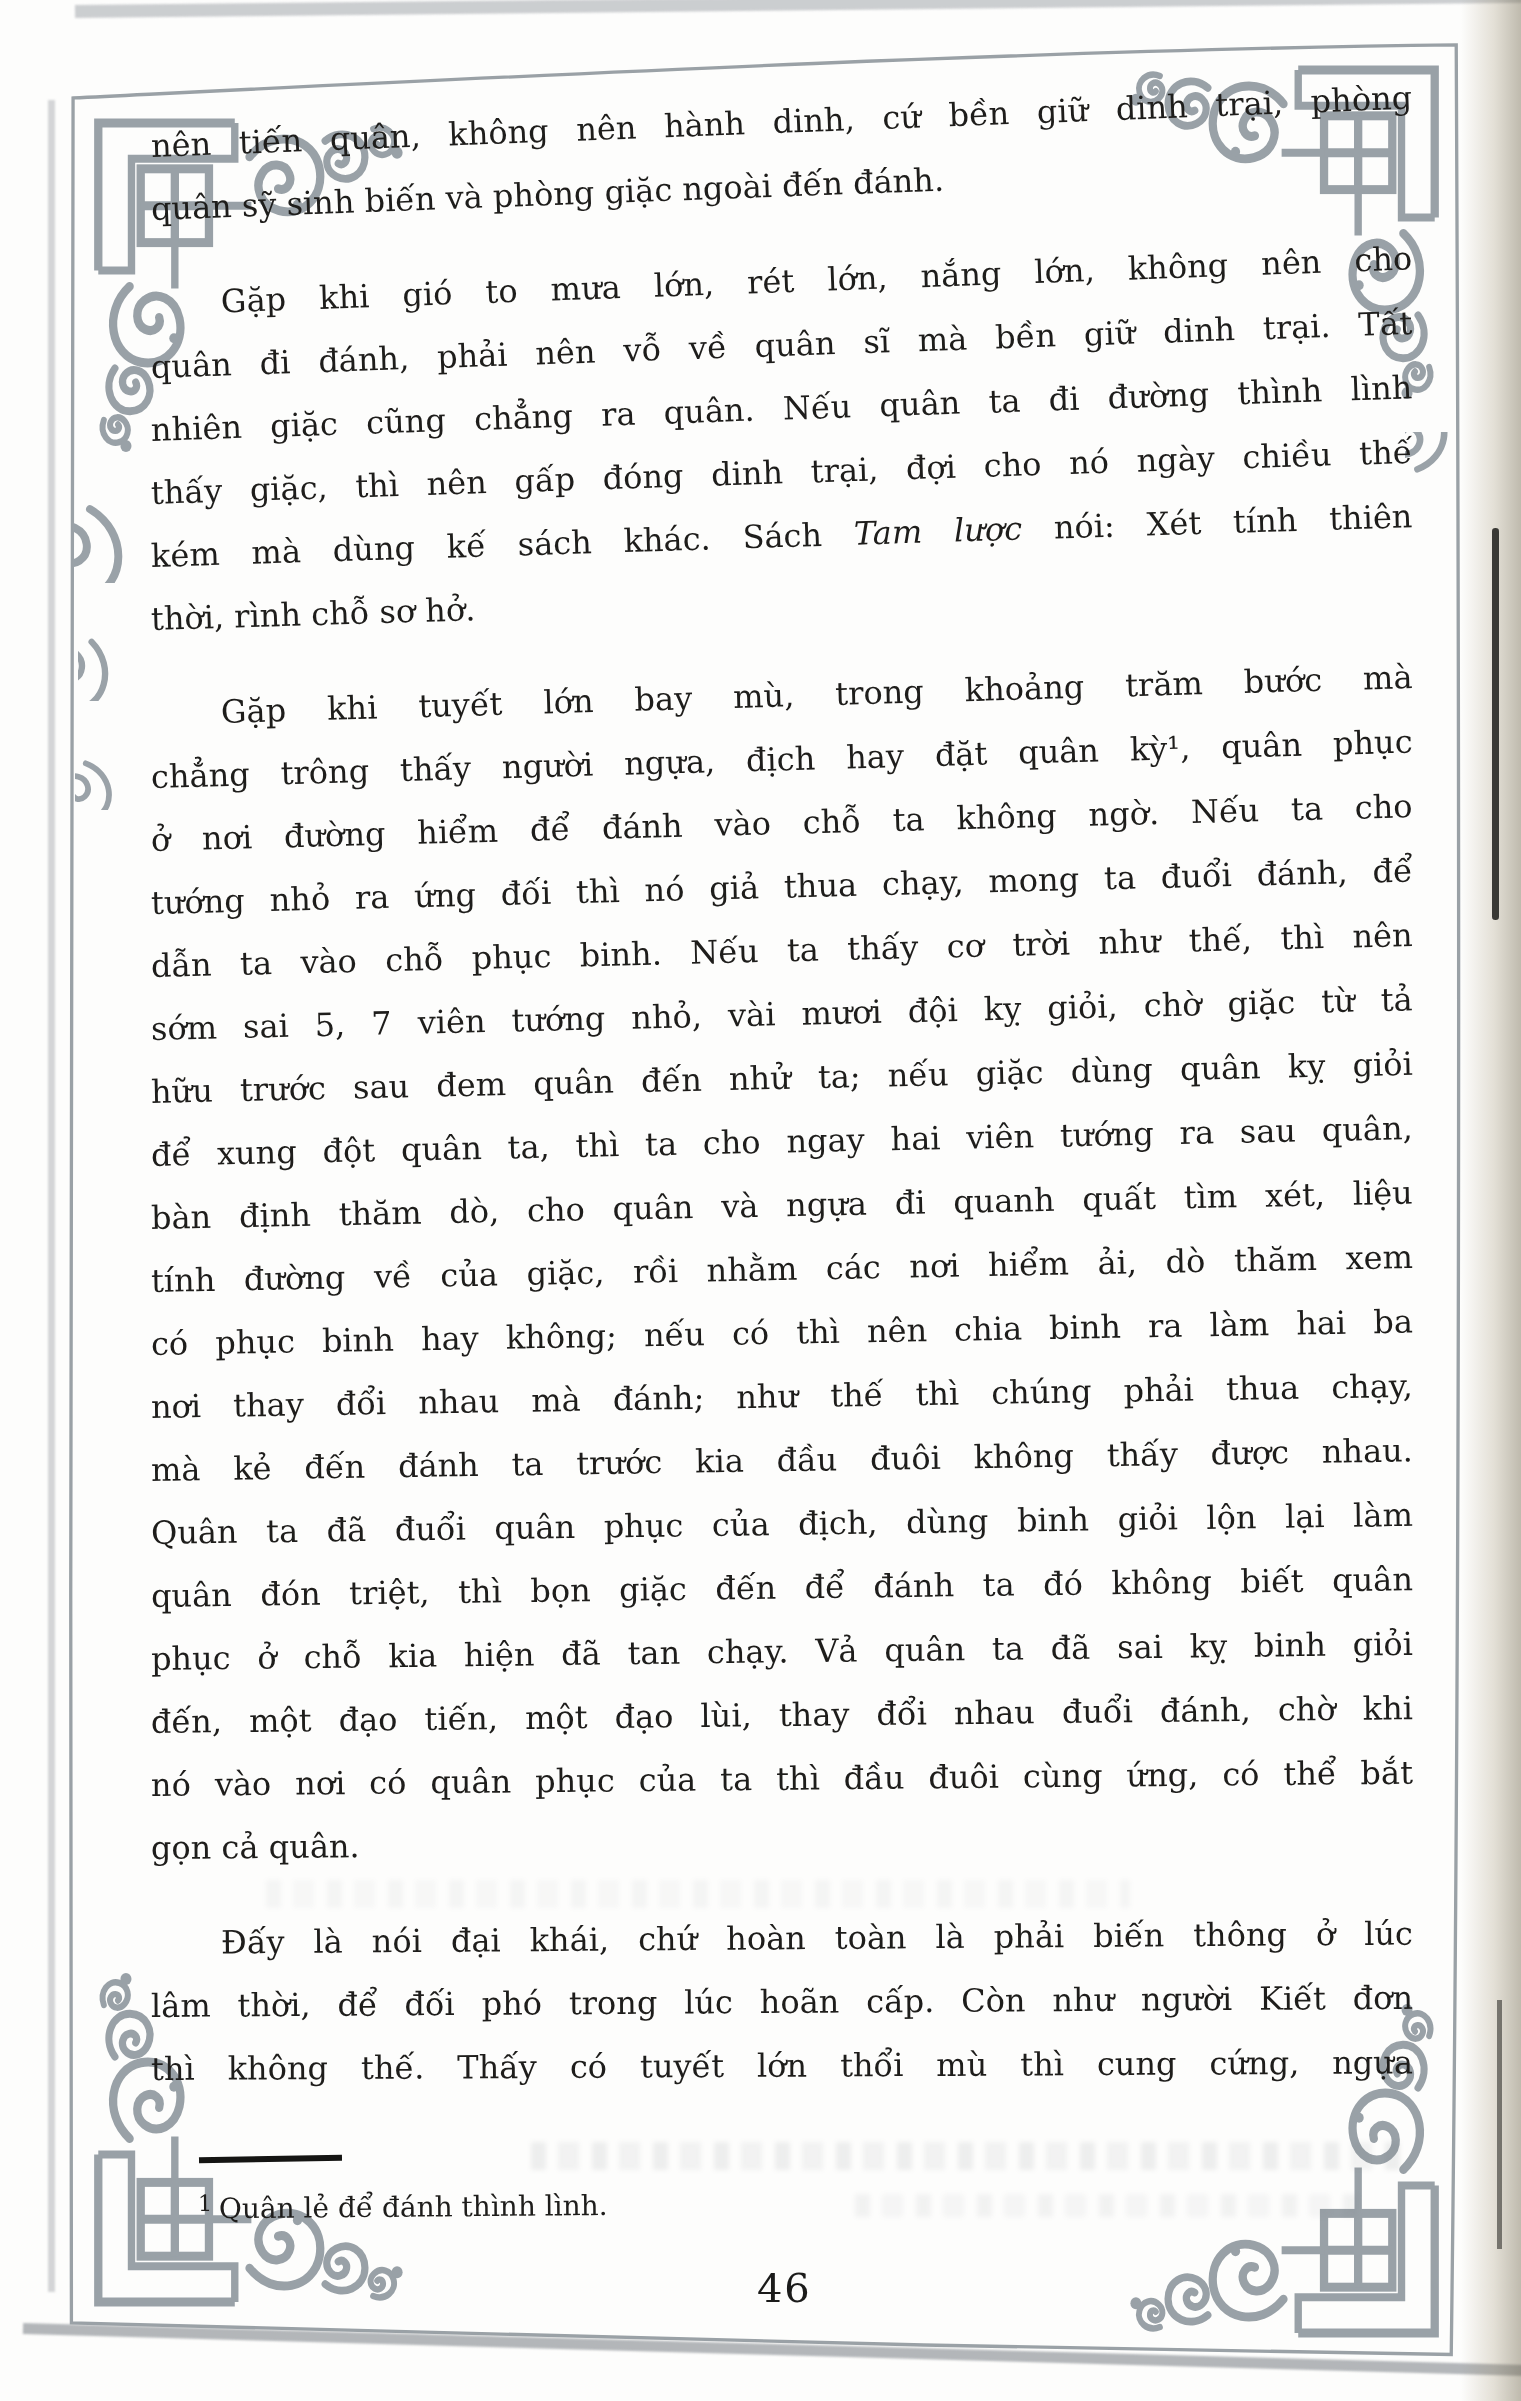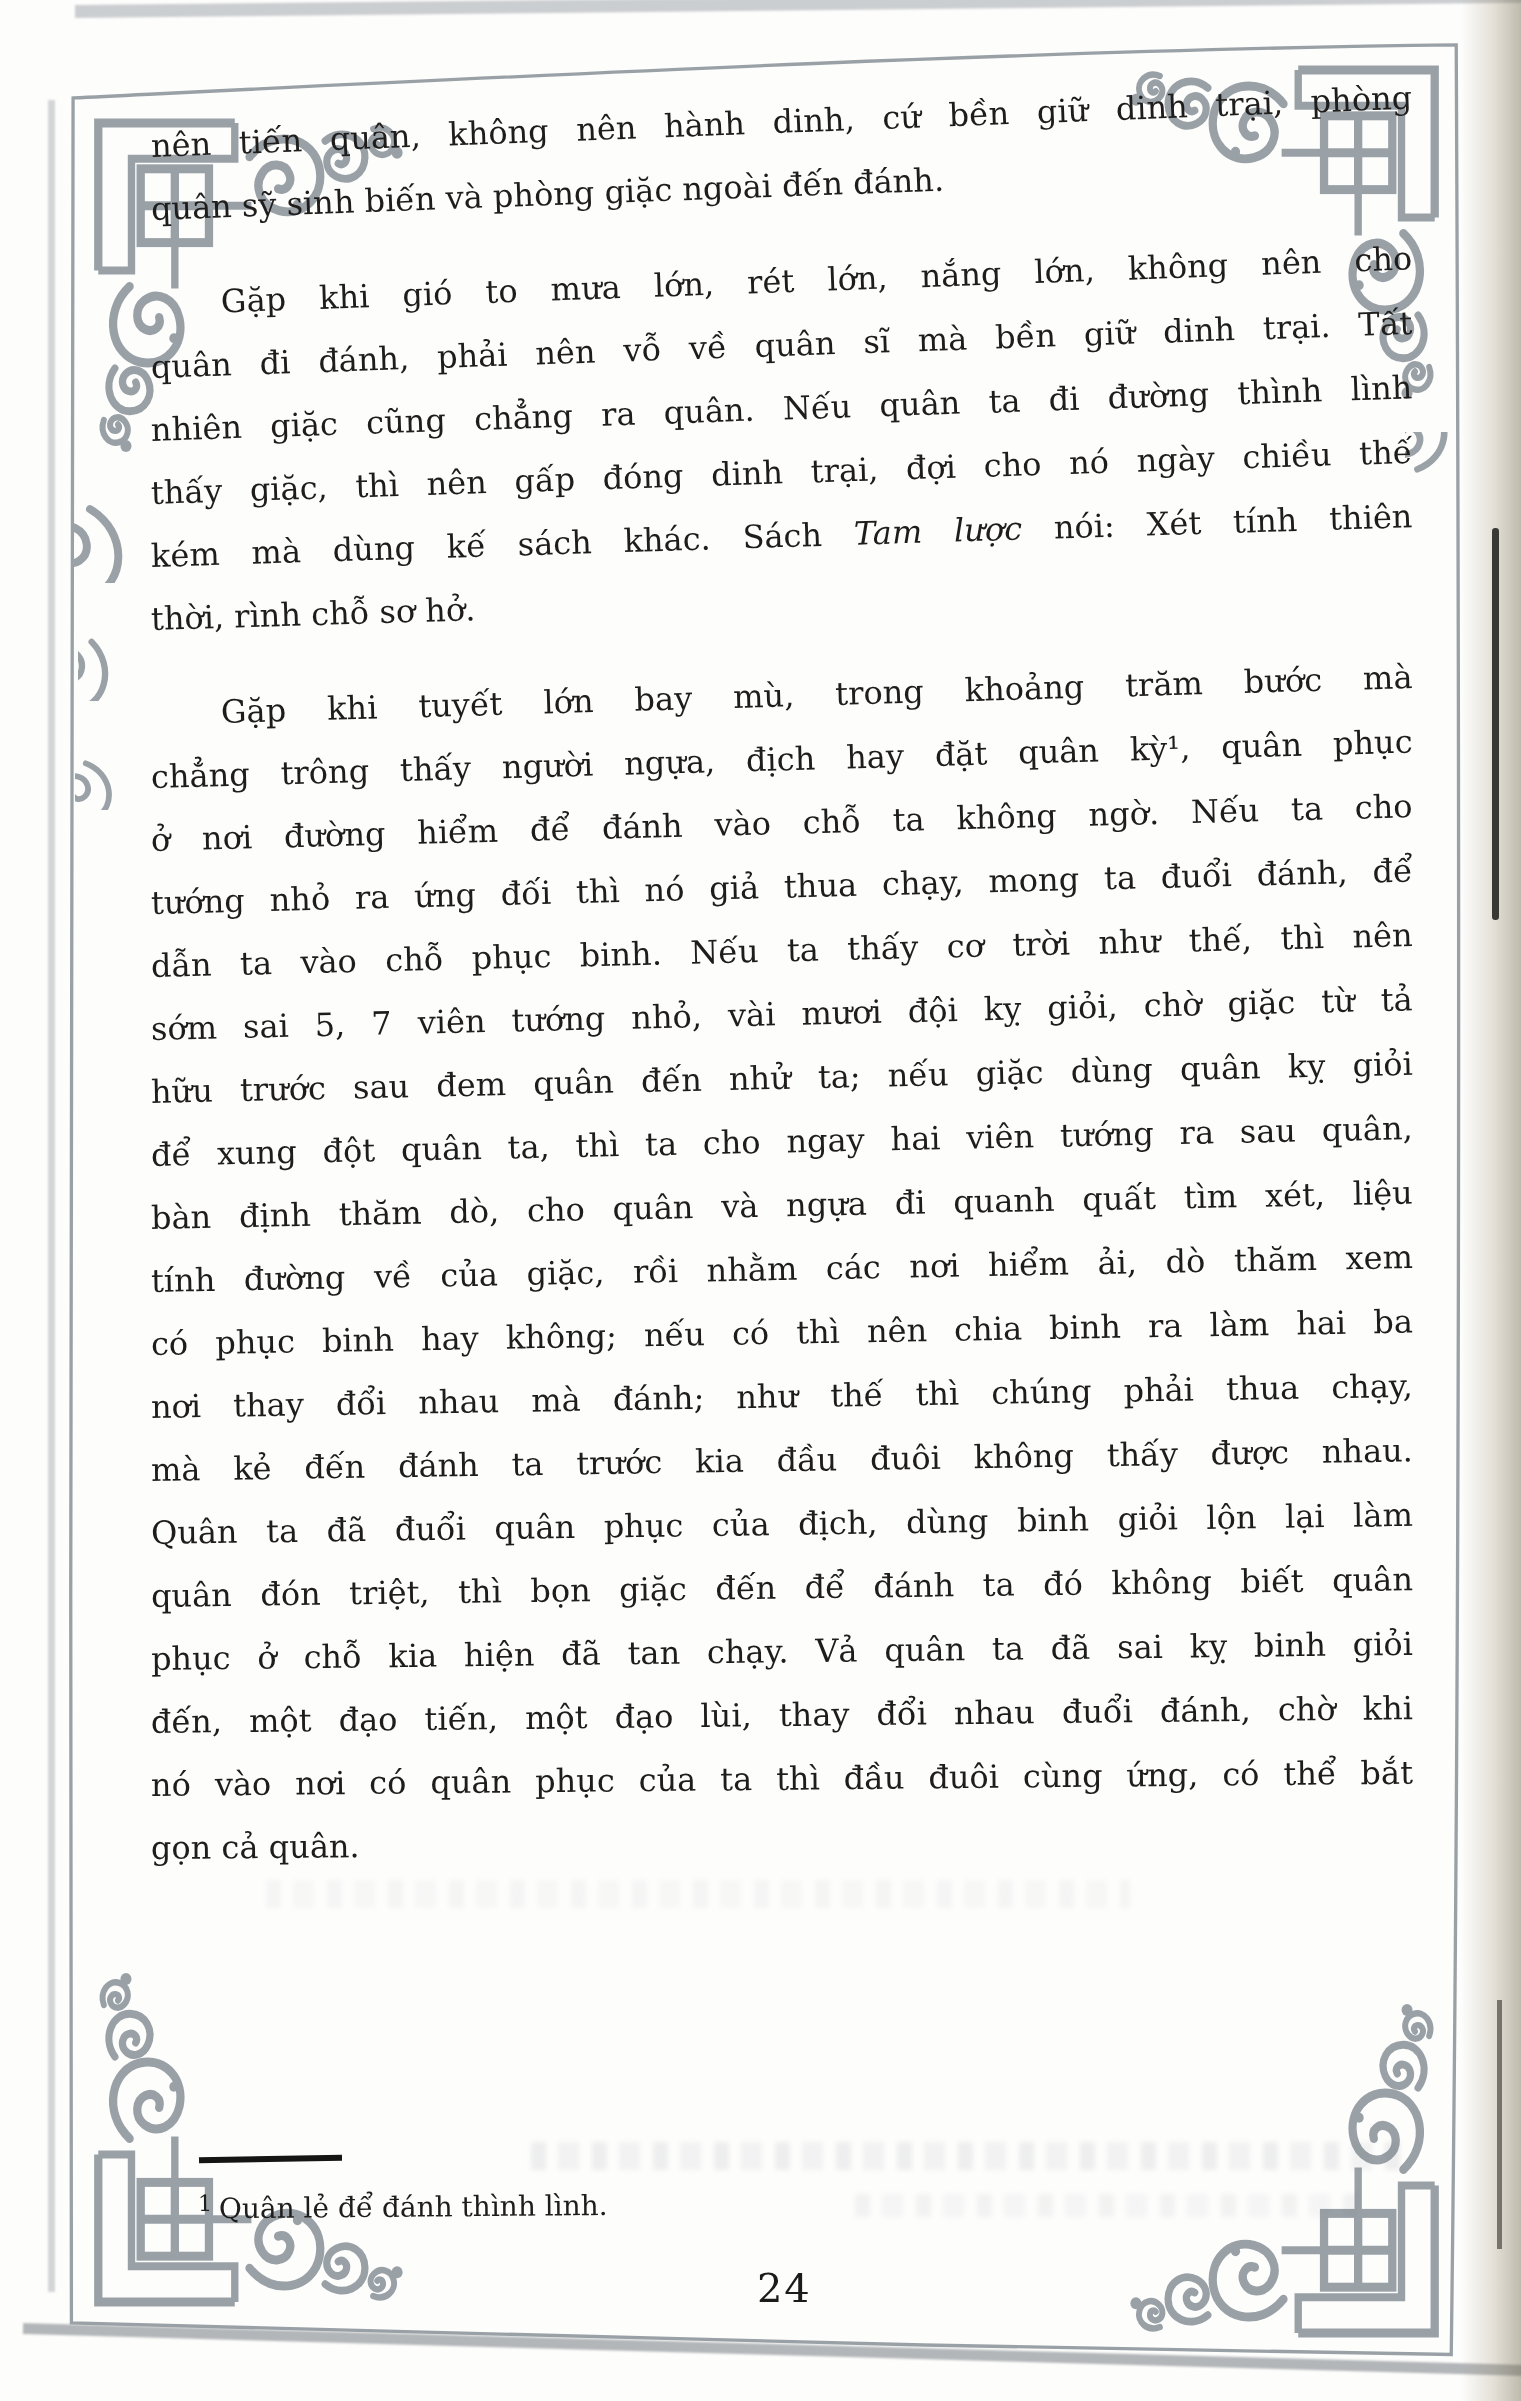--- a/index.html
+++ b/index.html
@@ -160,22 +160,27 @@
     <div class="line" style="transform: rotate(-0.96deg);">nơi thay đổi nhau mà đánh; như thế thì chúng phải thua chạy,</div>
     <div class="line" style="transform: rotate(-0.89deg);">mà kẻ đến đánh ta trước kia đầu đuôi không thấy được nhau.</div>
     <div class="line" style="transform: rotate(-0.82deg);">Quân ta đã đuổi quân phục của địch, dùng binh giỏi lộn lại làm</div>
     <div class="line" style="transform: rotate(-0.76deg);">quân đón triệt, thì bọn giặc đến để đánh ta đó không biết quân</div>
     <div class="line" style="transform: rotate(-0.69deg);">phục ở chỗ kia hiện đã tan chạy. Vả quân ta đã sai kỵ binh giỏi</div>
     <div class="line" style="transform: rotate(-0.63deg);">đến, một đạo tiến, một đạo lùi, thay đổi nhau đuổi đánh, chờ khi</div>
     <div class="line" style="transform: rotate(-0.56deg);">nó vào nơi có quân phục của ta thì đầu đuôi cùng ứng, có thể bắt</div>
     <div class="line end" style="transform: rotate(-0.5deg);">gọn cả quân.</div>
   </div>
 
+  <div class="para indent">
+    <div class="line" style="transform: rotate(-0.43deg);">Đấy là nói đại khái, chứ hoàn toàn là phải biến thông ở lúc</div>
+    <div class="line" style="transform: rotate(-0.37deg);">lâm thời, để đối phó trong lúc hoãn cấp. Còn như người Kiết đơn</div>
+    <div class="line" style="transform: rotate(-0.3deg);">thì không thế. Thấy có tuyết lớn thổi mù thì cung cứng, ngựa</div>
+  </div>
 
 </div>
 
 <div class="fnrule"></div>
 <div class="footnote">
   <span class="fn-marker">1</span><span class="fn-text">Quân lẻ để đánh thình lình.</span>
 </div>
 
-<div class="pagenum">24</div>
+<div class="pagenum">46</div>
 
 
 </body></html>

